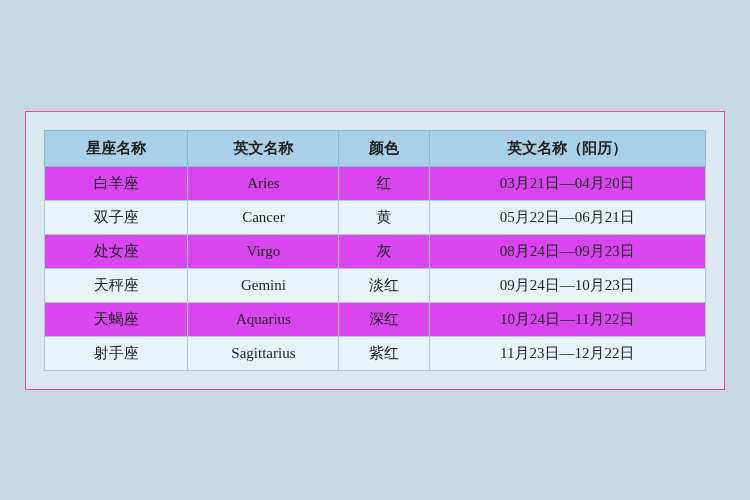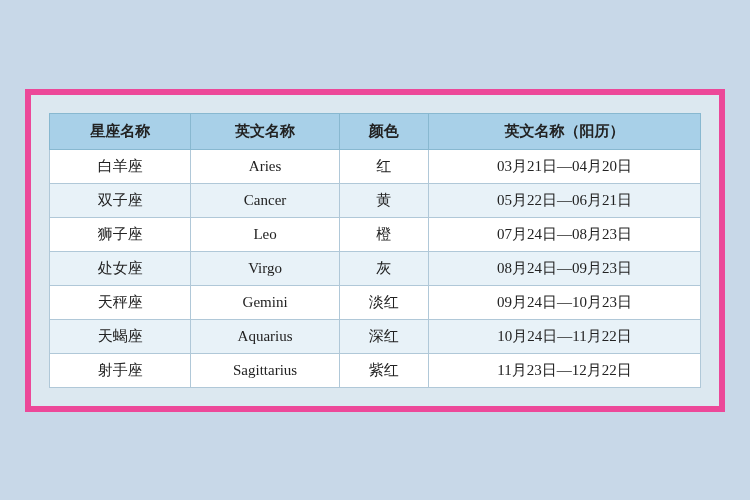--- a/index.html
+++ b/index.html
@@ -13,21 +13,21 @@
       height: 500px;
       background-color: #c8d8e8;
       display: flex;
       align-items: center;
       justify-content: center;
       font-family: "SimSun", "宋体", serif;
     }
 
     .table-container {
       background-color: #dce8f0;
-      border: 6px solid #ec4899;
+      border: 1px solid #ec4899;
       padding: 18px;
       width: 700px;
     }
 
     table {
       width: 100%;
       border-collapse: collapse;
       font-size: 15px;
       color: #222;
     }
@@ -38,21 +38,21 @@
       padding: 8px 10px;
       text-align: center;
       font-weight: bold;
       font-size: 15px;
     }
 
     tbody tr td {
       border: 1px solid #b0c8d8;
       padding: 7px 10px;
       text-align: center;
-      background-color: #ffffff;
+      background-color: #d946ef;
       font-size: 15px;
     }
 
     tbody tr:nth-child(even) td {
       background-color: #e8f2f8;
     }
   </style>
 </head>
 <body>
 
@@ -73,26 +73,20 @@
           <td>红</td>
           <td>03月21日—04月20日</td>
         </tr>
         <tr>
           <td>双子座</td>
           <td>Cancer</td>
           <td>黄</td>
           <td>05月22日—06月21日</td>
         </tr>
         <tr>
-          <td>狮子座</td>
-          <td>Leo</td>
-          <td>橙</td>
-          <td>07月24日—08月23日</td>
-        </tr>
-        <tr>
           <td>处女座</td>
           <td>Virgo</td>
           <td>灰</td>
           <td>08月24日—09月23日</td>
         </tr>
         <tr>
           <td>天秤座</td>
           <td>Gemini</td>
           <td>淡红</td>
           <td>09月24日—10月23日</td>

